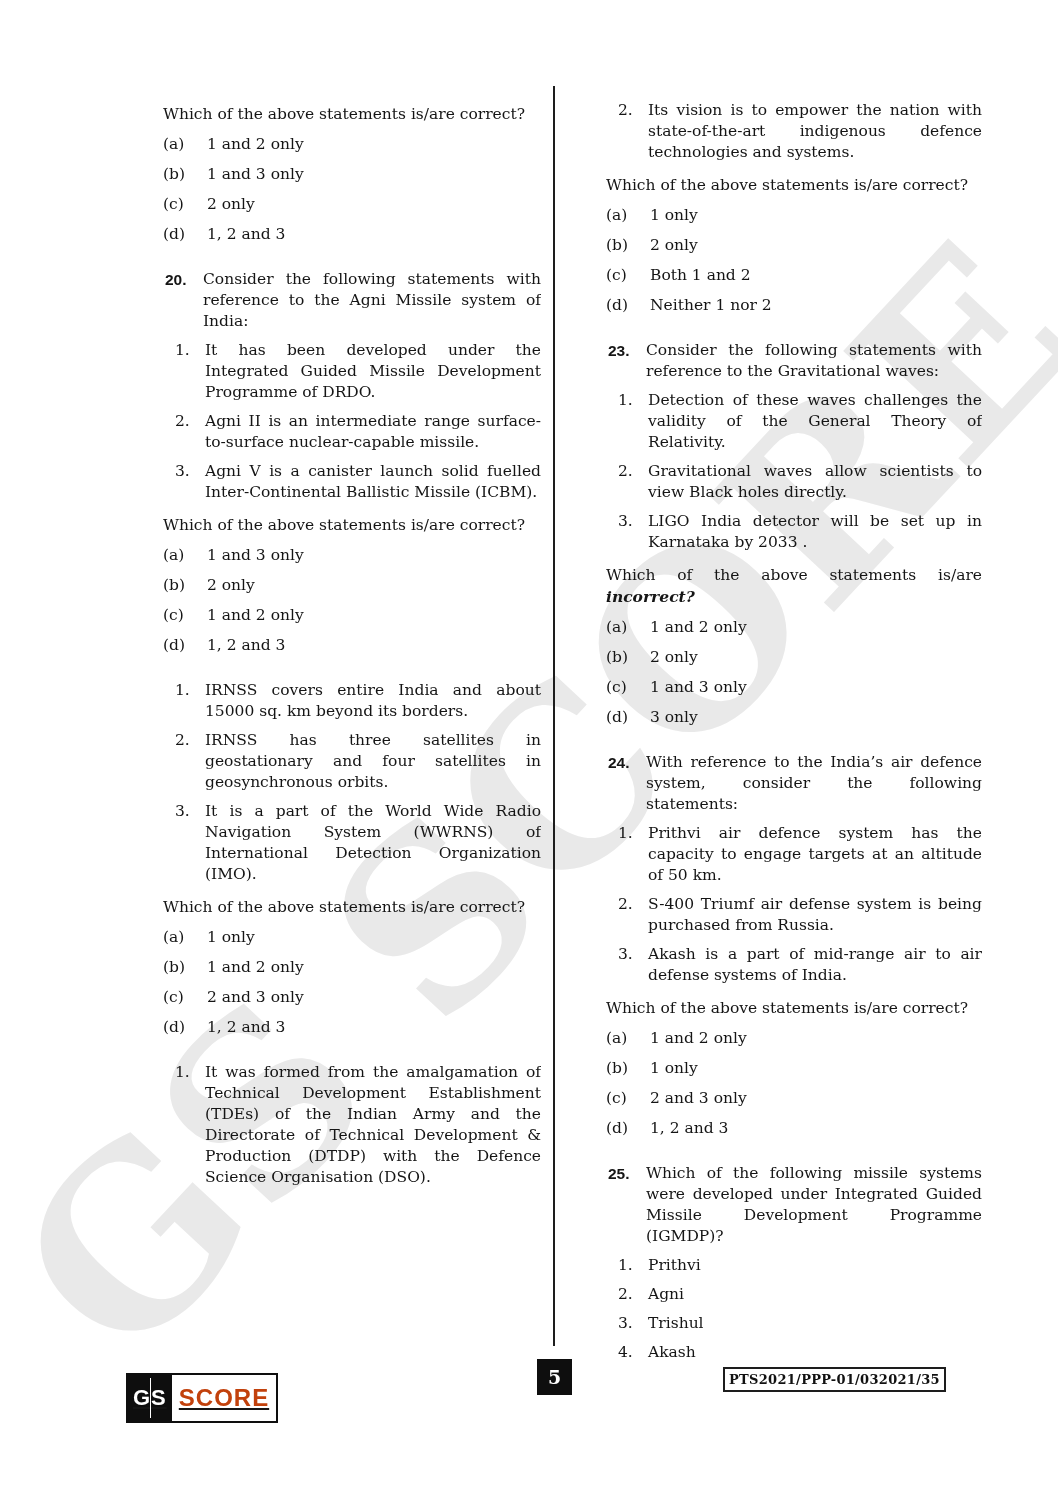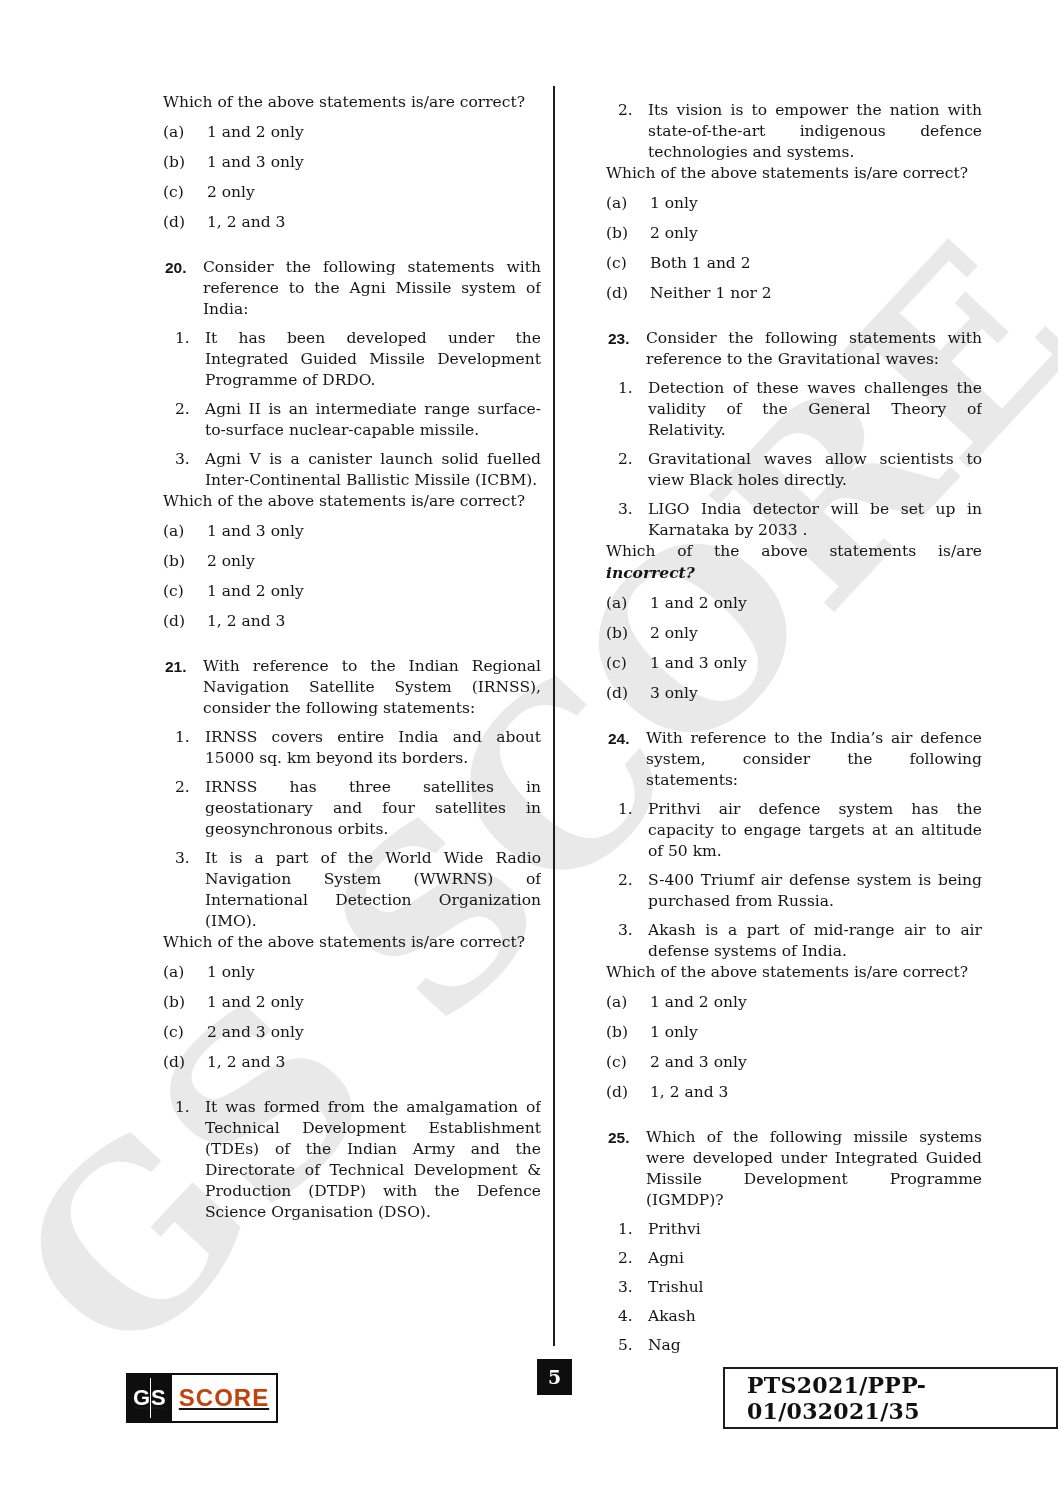--- a/index.html
+++ b/index.html
@@ -32,21 +32,21 @@
   }
   .qblock{margin-bottom:24px;}
   .stem-row{position:relative;padding-left:38px;margin-bottom:3px;margin-left:40px;}
   .qnum{
     position:absolute;left:0;top:0;
     font-family:"Liberation Sans",sans-serif;font-weight:bold;font-size:15.5px;
   }
   .stem{text-align:justify;}
   .statement{position:relative;padding-left:80px;margin-top:8px;text-align:justify;}
   .snum{position:absolute;left:50px;}
-  .qline{padding-left:38px;}
+  .qline{padding-left:38px;margin-top:12px;}
   .qline-stretch{display:block;text-align:justify;text-align-last:justify;}
   .qline-em{font-weight:bold;font-style:italic;}
   .opt{position:relative;padding-left:82px;margin-top:9px;}
   .olabel{position:absolute;left:38px;}
   
   .logo{
     position:absolute;left:126px;top:1373px;height:50px;z-index:2;
     display:flex;align-items:stretch;border:2px solid #0e0e0e;
     box-sizing:border-box;background:#fff;text-decoration:underline;
   }
@@ -63,22 +63,22 @@
     font-family:"Liberation Sans",sans-serif;font-weight:bold;font-size:24px;
     display:flex;align-items:center;padding:0 7px;letter-spacing:1px;
   }
   .pagenum{
     position:absolute;left:537px;top:1359px;width:35px;height:36px;z-index:2;
     background:#0e0e0e;color:#fff;font-size:19px;font-weight:bold;
     display:flex;align-items:center;justify-content:center;
   }
   .papercode{
     position:absolute;left:723px;top:1367px;z-index:2;background:#fff;
-    border:2px solid #1d1d1d;padding:3px 22px;
-    font-weight:bold;font-size:22px;letter-spacing:0.3px;color:#111;
+    border:2px solid #1d1d1d;padding:3px 4px;
+    font-weight:bold;font-size:13px;letter-spacing:0.3px;color:#111;
   }
 </style>
 </head>
 <body>
 
 <div class="page">
   <div class="watermark">GS SCORE</div>
 
   <div class="col" id="col-left">
       <div class="qblock">
@@ -96,24 +96,20 @@
         <div class="statement"><span class="snum">1.</span><span class="stext">It has been developed under the Integrated Guided Missile Development Programme of DRDO.</span></div>
         <div class="statement"><span class="snum">2.</span><span class="stext">Agni II is an intermediate range surface-to-surface nuclear-capable missile.</span></div>
         <div class="statement"><span class="snum">3.</span><span class="stext">Agni V is a canister launch solid fuelled Inter-Continental Ballistic Missile (ICBM).</span></div>
         <div class="qline">Which of the above statements is/are correct?</div>
         <div class="opt"><span class="olabel">(a)</span><span class="otext">1 and 3 only</span></div>
         <div class="opt"><span class="olabel">(b)</span><span class="otext">2 only</span></div>
         <div class="opt"><span class="olabel">(c)</span><span class="otext">1 and 2 only</span></div>
         <div class="opt"><span class="olabel">(d)</span><span class="otext">1, 2 and 3</span></div>
       </div>
       <div class="qblock">
-        <div class="stem-row">
-          <span class="qnum">21.</span>
-          <div class="stem">With reference to the Indian Regional Navigation Satellite System (IRNSS), consider the following statements:</div>
-        </div>
         <div class="statement"><span class="snum">1.</span><span class="stext">IRNSS covers entire India and about 15000 sq. km beyond its borders.</span></div>
         <div class="statement"><span class="snum">2.</span><span class="stext">IRNSS has three satellites in geostationary and four satellites in geosynchronous orbits.</span></div>
         <div class="statement"><span class="snum">3.</span><span class="stext">It is a part of the World Wide Radio Navigation System (WWRNS) of International Detection Organization (IMO).</span></div>
         <div class="qline">Which of the above statements is/are correct?</div>
         <div class="opt"><span class="olabel">(a)</span><span class="otext">1 only</span></div>
         <div class="opt"><span class="olabel">(b)</span><span class="otext">1 and 2 only</span></div>
         <div class="opt"><span class="olabel">(c)</span><span class="otext">2 and 3 only</span></div>
         <div class="opt"><span class="olabel">(d)</span><span class="otext">1, 2 and 3</span></div>
       </div>
       <div class="qblock">

